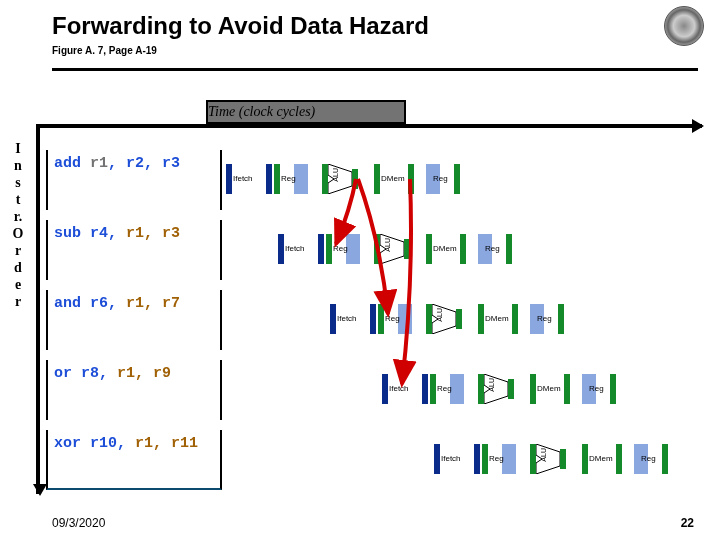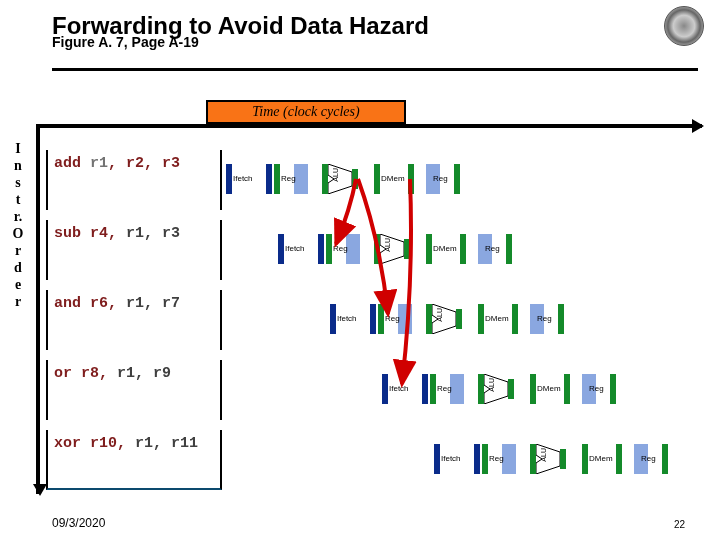--- a/index.html
+++ b/index.html
@@ -1,43 +1,43 @@
 <!DOCTYPE html>
 <html><head>
 <meta charset="utf-8">
 <style>
   html,body{margin:0;padding:0;background:#fff;font-family:Arial,Helvetica,sans-serif}
   .page{width:720px;height:540px;position:relative;box-sizing:border-box}
   .seal{position:absolute;top:6px;right:16px;width:38px;height:38px;border-radius:50%;
         background:radial-gradient(circle at 50% 50%,#888 0%,#ccc 40%,#666 60%,#bbb 80%,#555 100%);
         border:1px solid #555}
   .title{position:absolute;left:52px;top:12px;font-weight:bold;font-size:24px;color:#000}
-  .subtitle{position:absolute;left:52px;top:34px;font-weight:bold;font-size:14px}
+  .subtitle{position:absolute;left:52px;top:45px;font-weight:bold;font-size:10px}
   .hr1{position:absolute;left:52px;right:22px;top:68px;height:3px;background:#000}
   .timebox{position:absolute;left:206px;top:100px;width:196px;height:20px;border:2px solid #000;
-           background:#f97316;text-align:center;font-style:italic;font-family:"Comic Sans MS",cursive;
+           background:#737373;text-align:left;font-style:italic;font-family:"Comic Sans MS",cursive;
            font-size:14px;line-height:20px}
   
   .timeAxis{position:absolute;left:36px;top:124px;right:18px;height:0;border-top:4px solid #000}
   .timeAxis::after{content:"";position:absolute;right:-2px;top:-9px;border-left:12px solid #000;
                    border-top:7px solid transparent;border-bottom:7px solid transparent}
   .orderAxis{position:absolute;left:36px;top:124px;width:0;height:370px;border-left:4px solid #000}
   .orderAxis::after{content:"";position:absolute;left:-7px;bottom:-2px;border-top:12px solid #000;
                     border-left:7px solid transparent;border-right:7px solid transparent}
   .vlabel{position:absolute;left:8px;top:140px;width:20px;text-align:center;font-family:"Comic Sans MS",cursive;
           font-weight:bold;font-size:14px;line-height:17px}
   .vlabel span{display:block}
   
   .row{position:absolute;left:46px;height:60px}
   .ibox{position:absolute;left:0;top:0;width:176px;height:60px;border-left:2px solid #000;border-right:2px solid #000;
         box-sizing:border-box;padding:5px 6px;font-family:"Courier New",monospace;font-size:15px;
         font-weight:bold;white-space:nowrap}
-  .ibox .op{color:#7f1d1d}
+  .ibox .op{color:#1d4ed8}
   .ibox .rd{color:#737373}
-  .ibox .rs{color:#404040}
+  .ibox .rs{color:#a16207}
   .pipe{position:absolute;top:14px;height:30px}
   .stage{position:absolute;top:0;height:30px;font-size:8px;color:#000}
   .stage .lab{position:absolute;left:7px;top:10px;font-size:8px}
   .ifetch{width:46px}
   .ifetch::before,.ifetch::after{content:"";position:absolute;top:0;width:6px;height:30px;background:#0a2b8a}
   .ifetch::before{left:0}.ifetch::after{right:0}
   .reg{width:34px}
   .reg::before{content:"";position:absolute;top:0;left:0;width:6px;height:30px;background:#148a2a}
   .reg .shade{position:absolute;right:0;top:0;width:14px;height:30px;background:#8aa7e0}
   .regw{width:34px}
@@ -46,21 +46,21 @@
   .mem{width:40px}
   .mem::before,.mem::after{content:"";position:absolute;top:0;width:6px;height:30px;background:#148a2a}
   .mem::before{left:0}.mem::after{right:0}
   .alu{width:40px;height:30px}
   .alu svg{position:absolute;left:0;top:0}
   .alu .lab{left:10px;top:4px;font-size:7px;writing-mode:vertical-rl;transform:rotate(180deg)}
   .dmemlab{left:12px}
   
   .fwd{position:absolute;left:0;top:0;width:720px;height:540px;pointer-events:none}
   .footer-l{position:absolute;left:52px;bottom:10px;font-size:12px}
-  .footer-r{position:absolute;right:35px;bottom:10px;font-size:10px;font-weight:normal}
+  .footer-r{position:absolute;right:26px;bottom:10px;font-size:12px;font-weight:bold}
 </style>
 </head>
 <body>
 
 <div class="page">
   <div class="seal"></div>
   <div class="title">Forwarding to Avoid Data Hazard</div>
   <div class="subtitle">Figure A. 7, Page A-19</div>
   <div class="hr1"></div>
 

